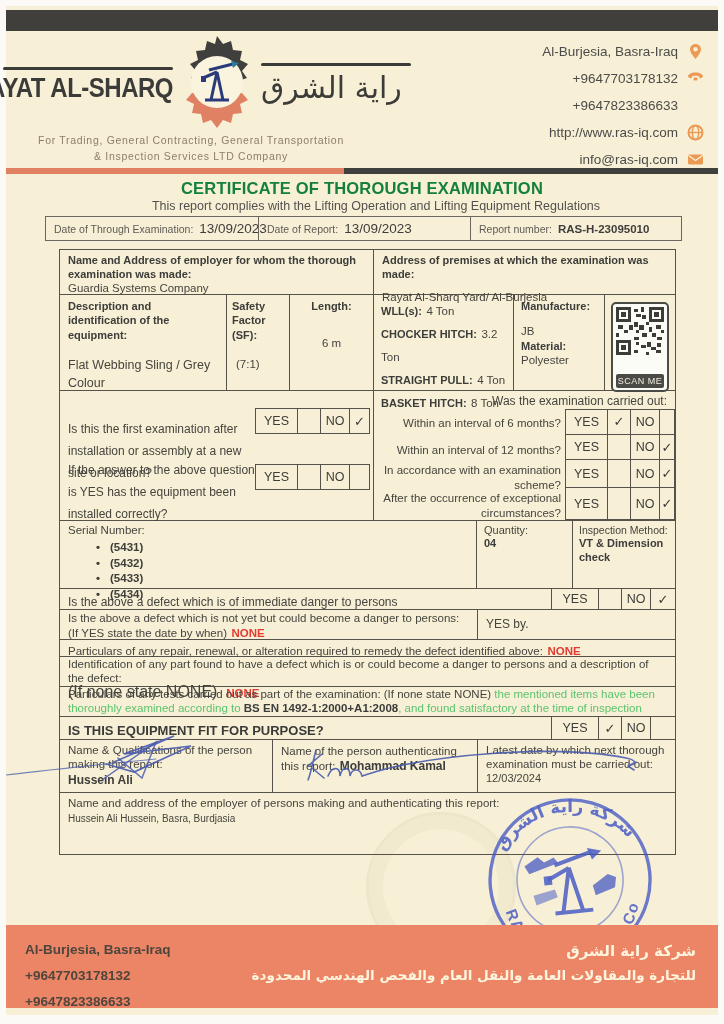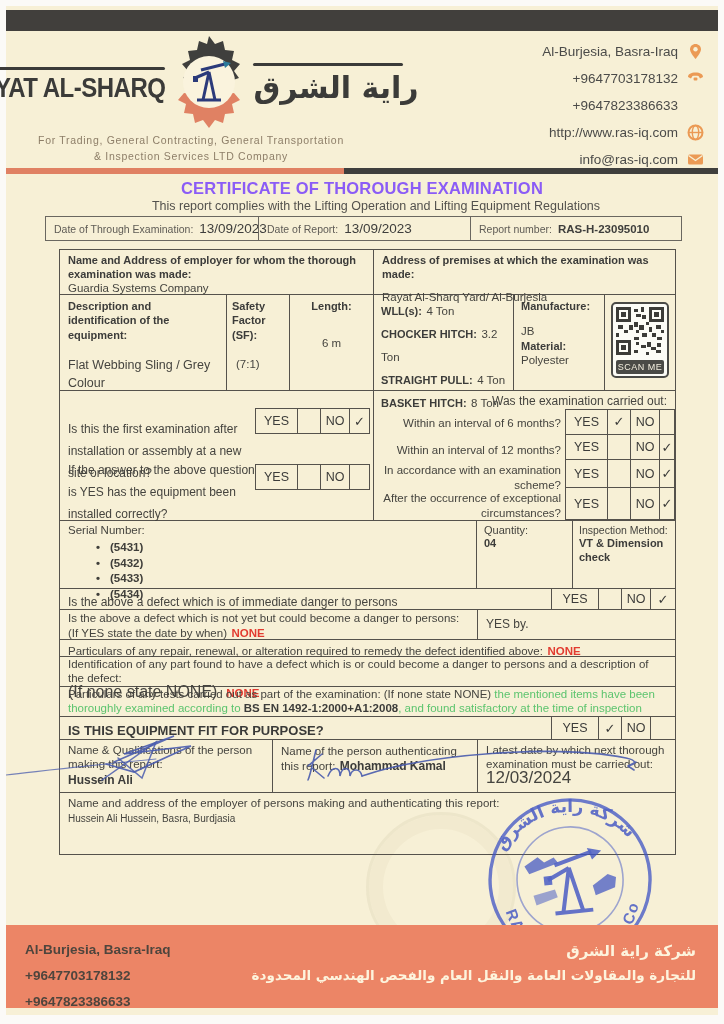--- a/index.html
+++ b/index.html
@@ -9,34 +9,34 @@
     font-family: "Liberation Sans", "DejaVu Sans", sans-serif;
     color: #3e3e3c; overflow: hidden;
   }
   .page { position: absolute; left: 6px; top: 6px; width: 712px; height: 1009px; background: #f7f0d6; }
   .top-band { position: absolute; left: 0; top: 4px; width: 100%; height: 21px; background: #413f3c; }
 
   
   .logo-wrap { position: absolute; left: 10px; top: 30px; width: 350px; text-align: center; }
   .logo-row { display: flex; align-items: center; justify-content: center; gap: 8px; height: 96px; }
   .logo-latin { font-size: 24px; font-weight: bold; color: #3b3b39; letter-spacing: -0.5px; transform: scaleY(1.15); white-space: nowrap; }
-  .logo-arabic { font-size: 30px; font-weight: bold; color: #3b3b39; font-family: "DejaVu Sans", sans-serif; white-space: nowrap; }
+  .logo-arabic { font-size: 30px; font-weight: normal; color: #3b3b39; font-family: "DejaVu Sans", sans-serif; white-space: nowrap; }
   .logo-line { height: 3px; background: #3b3b39; border-radius: 2px; margin-bottom: 4px; }
   .tagline { margin-top: 0; font-size: 10.5px; color: #8d7e68; letter-spacing: 0.7px; line-height: 1.55; }
 
   .contacts { position: absolute; right: 14px; top: 32px; width: 260px; }
   .contact-row { display: flex; justify-content: flex-end; align-items: center; gap: 9px; height: 27px; font-size: 13.5px; color: #4b4b49; }
   .contact-icon { width: 17px; height: 17px; flex: 0 0 17px; display: inline-block; }
   .contact-spacer { width: 17px; flex: 0 0 17px; }
 
   .divider { position: absolute; left: 0; top: 162px; width: 100%; height: 6px; display: flex; }
   .divider .dv-left { width: 47.5%; background: #e08163; }
   .divider .dv-right { flex: 1; background: #3f3f3d; }
 
-  .cert-title { position: absolute; left: 0; top: 173px; width: 100%; text-align: center; font-size: 16.5px; font-weight: bold; color: #8b5cf6; letter-spacing: 0.2px; }
+  .cert-title { position: absolute; left: 0; top: 173px; width: 100%; text-align: center; font-size: 16.5px; font-weight: bold; color: #15803d; letter-spacing: 0.2px; }
   .cert-subtitle { position: absolute; left: 14px; top: 193px; width: 100%; text-align: center; font-size: 12.5px; color: #53514d; }
 
   
   .meta-row { position: absolute; left: 39px; top: 210px; width: 637px; height: 25px; border: 1px solid #6a6760; display: flex; align-items: stretch; }
   .meta-cell { display: flex; align-items: center; gap: 6px; padding: 0 8px; }
   .meta-c1 { width: 212px; } .meta-c2 { width: 212px; border-left: 1px solid #6a6760; } .meta-c3 { flex: 1; border-left: 1px solid #6a6760; }
   .meta-label { font-size: 10.5px; color: #5e5b55; white-space: nowrap; }
   .meta-value { font-size: 13.5px; color: #3e3e3c; white-space: nowrap; }
   .meta-value.bold { font-size: 11.5px; font-weight: bold; }
 
@@ -89,21 +89,21 @@
   .stamp { position: absolute; left: 468px; top: 786px; width: 190px; height: 175px; opacity: 0.88; transform: rotate(-6deg); }
   .emboss { position: absolute; left: 360px; top: 806px; width: 150px; height: 150px; border-radius: 50%; border: 3px solid rgba(120,100,60,0.07); box-shadow: inset 0 0 0 14px rgba(120,100,60,0.04); }
 
   
   .footer { position: absolute; left: 0; top: 919px; width: 712px; height: 83px; background: #ec8566; }
   .footer-left { position: absolute; left: 19px; top: 12px; font-size: 13.5px; font-weight: bold; color: #4e453d; line-height: 26px; }
   .footer-right { position: absolute; right: 22px; top: 14px; text-align: right; color: #fdf4dd; font-family: "DejaVu Sans", sans-serif; }
   .footer-ar1 { font-size: 15px; font-weight: bold; line-height: 24px; }
   .footer-ar2 { font-size: 13.5px; font-weight: bold; line-height: 24px; }
 
-  .qr-box { position: absolute; left: 6px; top: 7px; width: 58px; height: 76px; background: #fcfcf6; border: 2px solid #4a4a46; border-radius: 5px; padding: 3px; }
+  .qr-box { position: absolute; left: 6px; top: 7px; width: 58px; height: 90px; background: #fcfcf6; border: 2px solid #4a4a46; border-radius: 5px; padding: 3px; }
   .qr-scanme { position: absolute; left: 3px; right: 3px; bottom: 2px; height: 14px; background: #4a4a46; color: #f4efdf; font-size: 9px; text-align: center; line-height: 14px; border-radius: 2px; letter-spacing: 0.5px; }
 </style>
 </head>
 <body>
 
 <div class="page">
 
   <div class="top-band"></div>
 
   <div class="logo-wrap">
@@ -441,21 +441,21 @@
       <div class="tcell" style="width:212px;padding:3px 8px;line-height:14px;">
         <div class="val" style="font-size:11.5px;">Name &amp; Qualifications of the person making this report:</div>
         <div class="lbl" style="font-size:12px;margin-top:2px;">Hussein Ali</div>
       </div>
       <div class="tcell bl" style="width:205px;padding:3px 8px;line-height:14px;">
         <span class="val" style="font-size:11.5px;">Name of the person authenticating this report:</span>
         <span class="lbl" style="font-size:12px;">Mohammad Kamal</span>
       </div>
       <div class="tcell bl" style="flex:1;padding:3px 8px;line-height:14px;">
         <div class="val" style="font-size:11.5px;">Latest date by which next thorough examination must be carried out:</div>
-        <div class="val" style="font-size:17px;">12/03/2024</div>
+        <div class="val" style="font-size:11px;">12/03/2024</div>
       </div>
     </div>
 
     <div class="trow row-emp2">
       <div class="tcell" style="flex:1;padding:3px 8px;line-height:15px;">
         <div class="val" style="font-size:11.5px;">Name and address of the employer of persons making and authenticating this report:</div>
         <div class="val" style="font-size:10px;">Hussein Ali Hussein, Basra, Burdjasia</div>
       </div>
     </div>
   </div>

